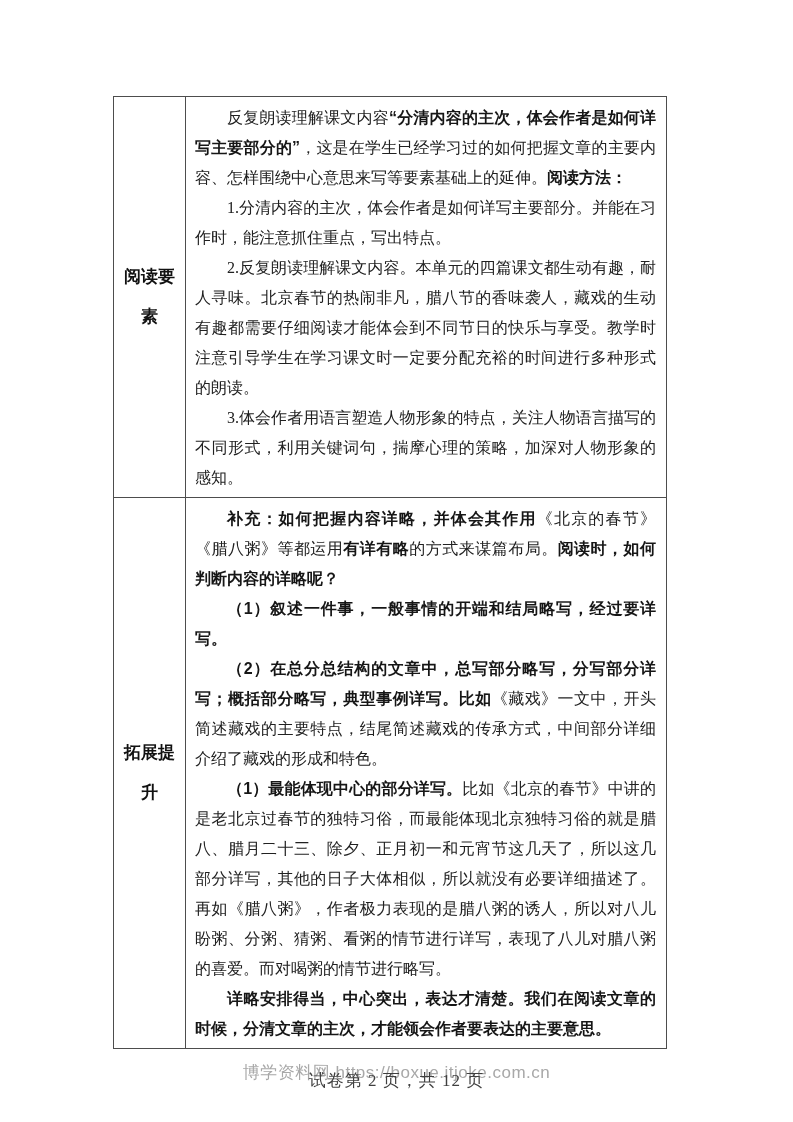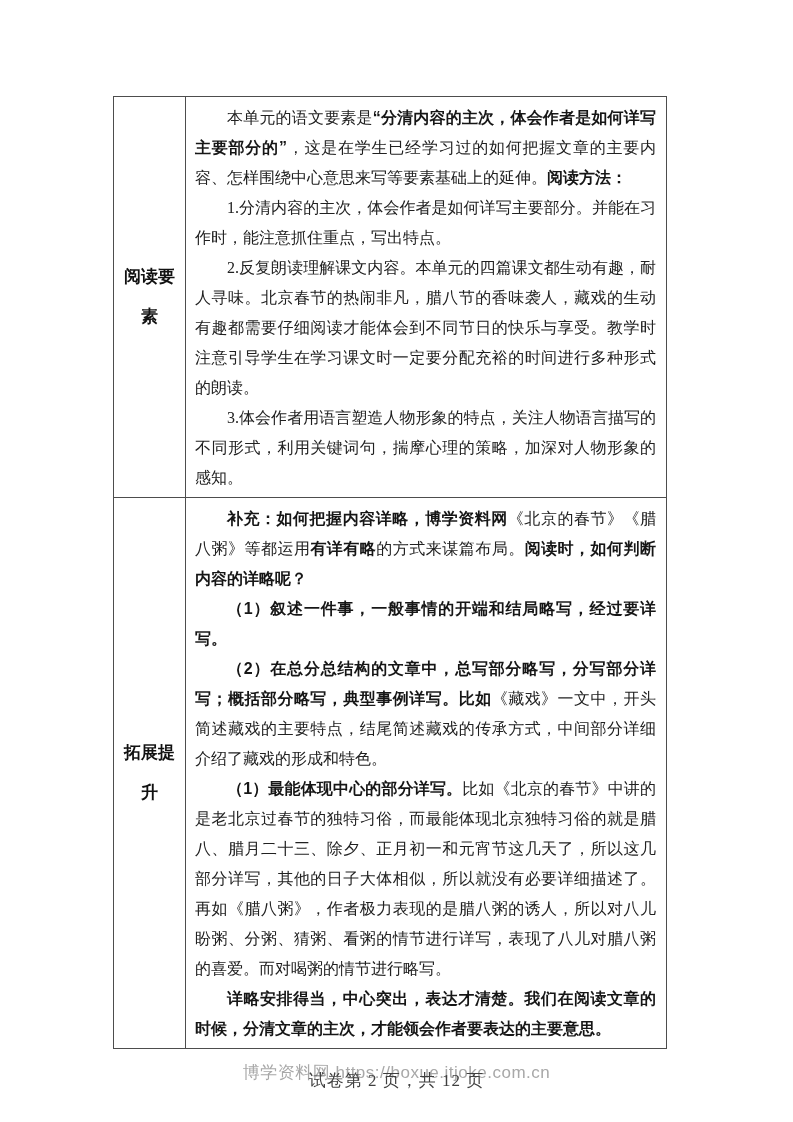--- a/index.html
+++ b/index.html
@@ -83,30 +83,30 @@
   }
 </style>
 </head>
 <body>
 
 <table class="doc-table">
   <tbody>
       <tr>
         <td class="label-cell">阅读要素</td>
         <td class="content-cell">
-          <p><span>本单元的语文要素是</span><span class="b">“分清内容的主次，体会作者是如何详写主要部分的”</span><span>，这是在学生已经学习过的如何把握文章的主要内容、怎样围绕中心意思来写等要素基础上的延伸。</span><span class="b">阅读方法：</span></p>
+          <p><span>反复朗读理解课文内容</span><span class="b">“分清内容的主次，体会作者是如何详写主要部分的”</span><span>，这是在学生已经学习过的如何把握文章的主要内容、怎样围绕中心意思来写等要素基础上的延伸。</span><span class="b">阅读方法：</span></p>
           <p><span>1.分清内容的主次，体会作者是如何详写主要部分。并能在习作时，能注意抓住重点，写出特点。</span></p>
           <p><span>2.反复朗读理解课文内容。本单元的四篇课文都生动有趣，耐人寻味。北京春节的热闹非凡，腊八节的香味袭人，藏戏的生动有趣都需要仔细阅读才能体会到不同节日的快乐与享受。教学时注意引导学生在学习课文时一定要分配充裕的时间进行多种形式的朗读。</span></p>
           <p><span>3.体会作者用语言塑造人物形象的特点，关注人物语言描写的不同形式，利用关键词句，揣摩心理的策略，加深对人物形象的感知。</span></p>
         </td>
       </tr>
       <tr>
         <td class="label-cell">拓展提升</td>
         <td class="content-cell">
-          <p><span class="b">补充：如何把握内容详略，博学资料网</span><span>《北京的春节》《腊八粥》等都运用</span><span class="b">有详有略</span><span>的方式来谋篇布局。</span><span class="b">阅读时，如何判断内容的详略呢？</span></p>
+          <p><span class="b">补充：如何把握内容详略，并体会其作用</span><span>《北京的春节》《腊八粥》等都运用</span><span class="b">有详有略</span><span>的方式来谋篇布局。</span><span class="b">阅读时，如何判断内容的详略呢？</span></p>
           <p><span class="b">（1）叙述一件事，一般事情的开端和结局略写，经过要详写。</span></p>
           <p><span class="b">（2）在总分总结构的文章中，总写部分略写，分写部分详写；概括部分略写，典型事例详写。比如</span><span>《藏戏》一文中，开头简述藏戏的主要特点，结尾简述藏戏的传承方式，中间部分详细介绍了藏戏的形成和特色。</span></p>
           <p><span class="b">（1）最能体现中心的部分详写。</span><span>比如《北京的春节》中讲的是老北京过春节的独特习俗，而最能体现北京独特习俗的就是腊八、腊月二十三、除夕、正月初一和元宵节这几天了，所以这几部分详写，其他的日子大体相似，所以就没有必要详细描述了。再如《腊八粥》，作者极力表现的是腊八粥的诱人，所以对八儿盼粥、分粥、猜粥、看粥的情节进行详写，表现了八儿对腊八粥的喜爱。而对喝粥的情节进行略写。</span></p>
           <p><span class="b">详略安排得当，中心突出，表达才清楚。我们在阅读文章的时候，分清文章的主次，才能领会作者要表达的主要意思。</span></p>
         </td>
       </tr>
     </tbody>
 </table>
 
 <div class="footer-watermark">博学资料网 https://boxue.itjoke.com.cn</div>

